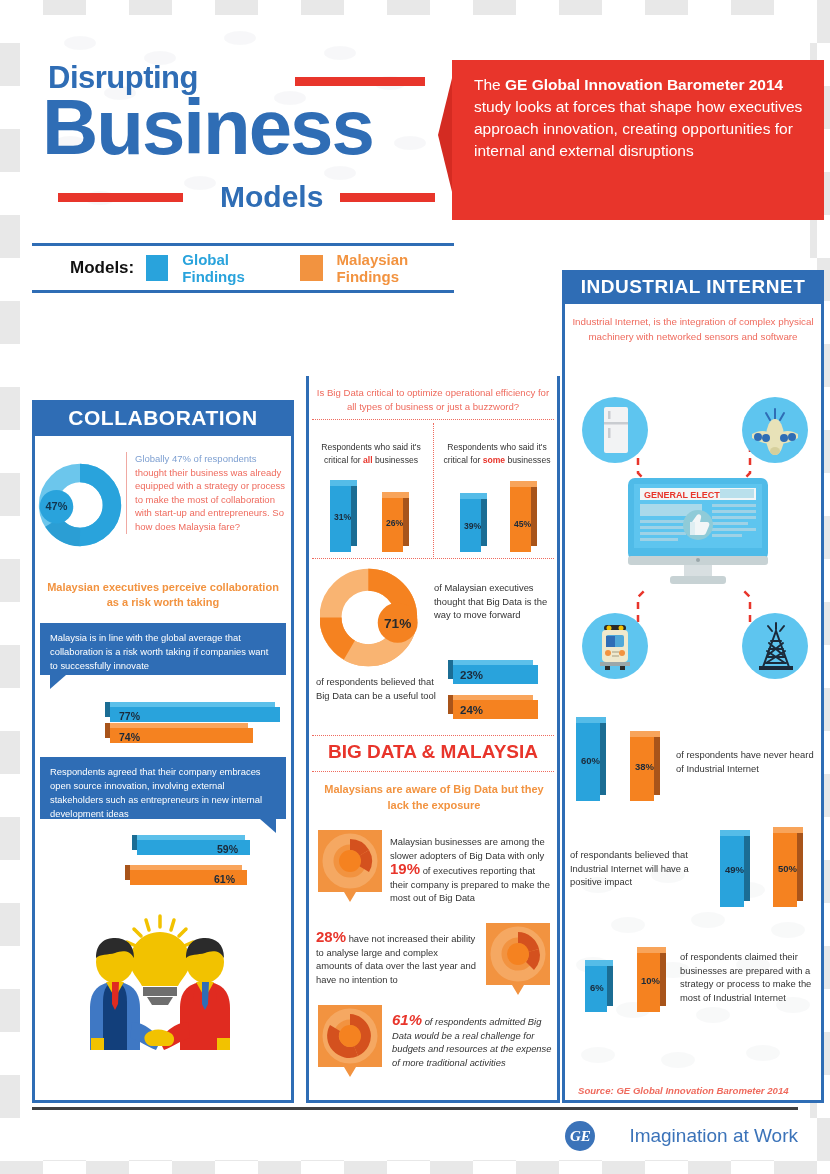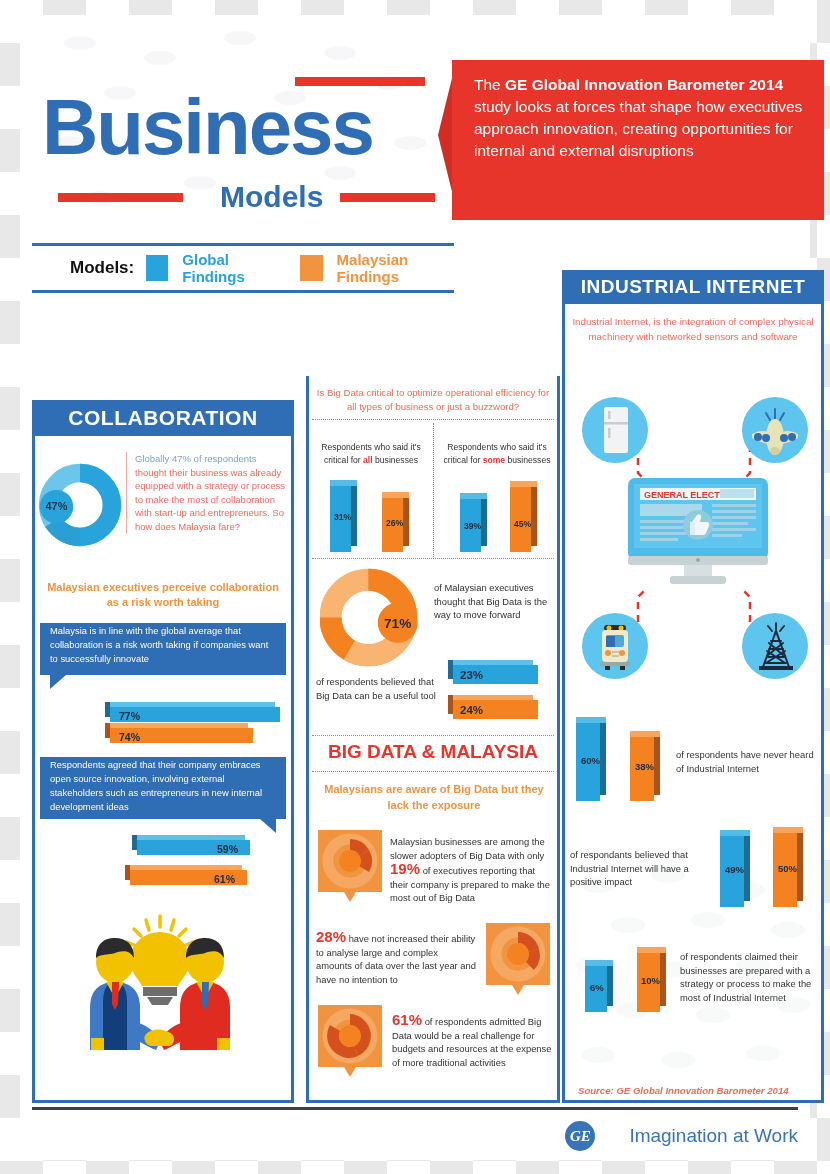--- a/index.html
+++ b/index.html
@@ -78,21 +78,21 @@
     font-size:9.5px;line-height:13.6px;color:#ef6b5e;
     border-left:1px solid #f0a9a2;padding-left:8px;
   }
   .collab-intro-txt .hl{color:#7d9fd1;}
   .collab-sub{
     position:absolute;left:20px;top:565px;width:246px;text-align:center;
     font-size:11px;line-height:15px;color:#f29340;font-weight:600;
   }
   .speech{
     position:absolute;background:#2f6db5;color:#fff;
-    font-size:9.4px;line-height:14px;box-sizing:border-box;padding:1px 10px;
+    font-size:9.4px;line-height:14px;box-sizing:border-box;padding:8px 10px;
   }
   .speech1{left:20px;top:608px;width:246px;height:52px;}
   .speech1::after{
     content:"";position:absolute;left:10px;top:52px;width:0;height:0;
     border-left:16px solid #2f6db5;border-bottom:14px solid transparent;
   }
   .speech2{left:20px;top:742px;width:246px;height:62px;}
   .speech2::after{
     content:"";position:absolute;right:10px;top:62px;width:0;height:0;
     border-right:16px solid #2f6db5;border-bottom:14px solid transparent;
@@ -182,20 +182,21 @@
           <ellipse cx="250" cy="75" rx="16" ry="7"></ellipse>
         <ellipse cx="350" cy="60" rx="16" ry="7"></ellipse>
           <ellipse cx="30" cy="120" rx="16" ry="7"></ellipse>
         <ellipse cx="160" cy="160" rx="16" ry="7"></ellipse>
           <ellipse cx="300" cy="150" rx="16" ry="7"></ellipse>
         <ellipse cx="370" cy="120" rx="16" ry="7"></ellipse>
           <ellipse cx="60" cy="175" rx="16" ry="7"></ellipse>
       </g>
     </svg>
     <div class="redbar redbar-top"></div>
+    <div class="t-disrupting">Disrupting</div>
     <div class="t-business">Business</div>
     <div class="redbar redbar-bot-l"></div>
     <div class="t-models">Models</div>
     <div class="redbar redbar-bot-r"></div>
 
     <div class="callout-arrow"></div>
     <div class="callout">
       <span>The </span><b>GE Global Innovation Barometer 2014</b><span> study looks at forces that shape how executives approach innovation, creating opportunities for internal and external disruptions</span>
     </div>
   </div>
@@ -382,21 +383,21 @@
     <span class="stat-red" style="font-size:15px">28%</span><span> have not increased their ability to analyse large and complex amounts of data over the last year and have no intention to</span>
   </div>
 
   <svg class="pieicon" style="left:298px;top:990px;" viewBox="0 0 64 74">
     <path d="M0 0 H64 V62 H38 L32 72 L26 62 H0 Z" fill="#f29340"></path>
     <circle cx="32" cy="31" r="22" fill="none" stroke="#f5a862" stroke-width="11"></circle>
     <path d="M32 9 A22 22 0 0 1 40 51 L36 41 A11 11 0 0 0 32 20 Z" fill="#d4511e"></path>
     <path d="M40 51 A22 22 0 0 1 12 20 L22 26 A11 11 0 0 0 36 41 Z" fill="#d4511e"></path>
     <circle cx="32" cy="31" r="11" fill="#f58220"></circle>
   </svg>
-  <div class="bd-txt" style="left:372px;top:998px;width:160px;">
+  <div class="bd-txt" style="left:372px;top:998px;width:160px;font-style:italic;">
     <span class="stat-red" style="font-size:15px">61%</span><span> of respondents admitted Big Data would be a real challenge for budgets and resources at the expense of more traditional activities</span>
   </div>
 
   <div class="panel-title ii-title">INDUSTRIAL INTERNET</div>
   <div class="panel-body ii-body"></div>
 
   <svg class="dotpat" style="left:548px;top:850px;width:250px;height:230px;" viewBox="0 0 250 230">
     <g fill="#eceef0">
       <ellipse cx="30" cy="20" rx="17" ry="8"></ellipse>
         <ellipse cx="100" cy="10" rx="17" ry="8"></ellipse>

